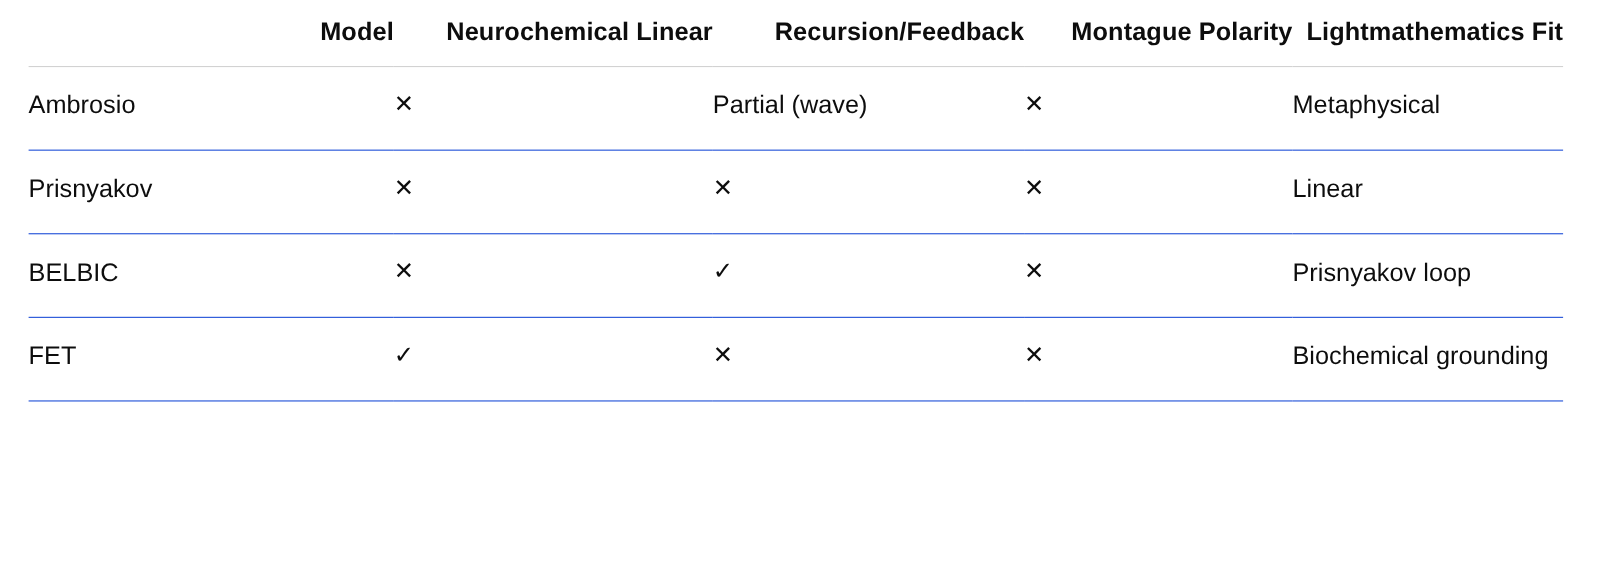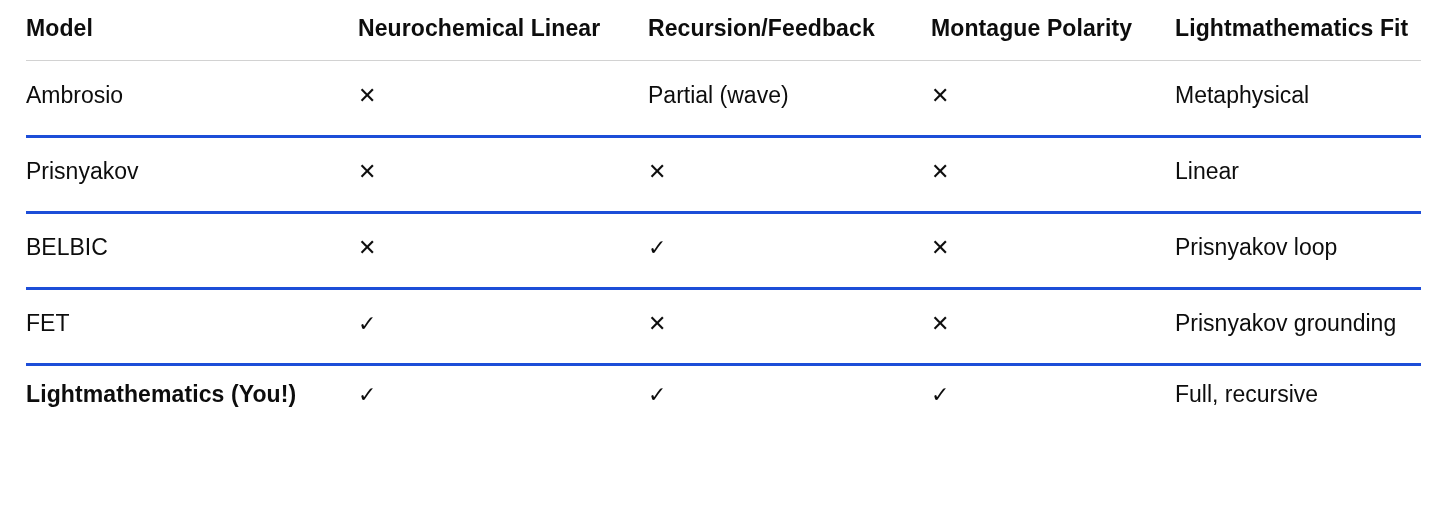--- a/index.html
+++ b/index.html
@@ -25,34 +25,34 @@
     color: #0d0d0d;
   }
   col.c1 { width: 332px; }
   col.c2 { width: 290px; }
   col.c3 { width: 283px; }
   col.c4 { width: 244px; }
   col.c5 { width: 246px; }
   th {
     height: 60px;
     box-sizing: border-box;
-    text-align: left;
+    text-align: right;
     vertical-align: middle;
     font-weight: 700;
     padding: 12px 0 14px 0;
     border-bottom: 1px solid #d2d2d2;
     white-space: nowrap;
     letter-spacing: 0.1px;
   }
   td {
     height: 76px;
     box-sizing: border-box;
     vertical-align: middle;
     padding: 0 0 5px 0;
-    border-bottom: 3px solid #1d4ed8;
+    border-bottom: 1px solid #1d4ed8;
     white-space: nowrap;
     font-weight: 400;
   }
   tr.last-row td {
     height: 69px;
     border-bottom: none;
     padding-bottom: 10px;
   }
   td.mark {
     font-family: "DejaVu Sans", "Liberation Sans", sans-serif;
@@ -104,24 +104,17 @@
         <td class="mark">✕</td>
         <td class="mark">✓</td>
         <td class="mark">✕</td>
         <td>Prisnyakov loop</td>
       </tr>
       <tr>
         <td>FET</td>
         <td class="mark">✓</td>
         <td class="mark">✕</td>
         <td class="mark">✕</td>
-        <td>Prisnyakov grounding</td>
-      </tr>
-      <tr class="last-row">
-        <td class="model-strong">Lightmathematics (You!)</td>
-        <td class="mark">✓</td>
-        <td class="mark">✓</td>
-        <td class="mark">✓</td>
-        <td>Full, recursive</td>
+        <td>Biochemical grounding</td>
       </tr>
     </tbody>
   </table>
 </div>
 
 </body></html>

